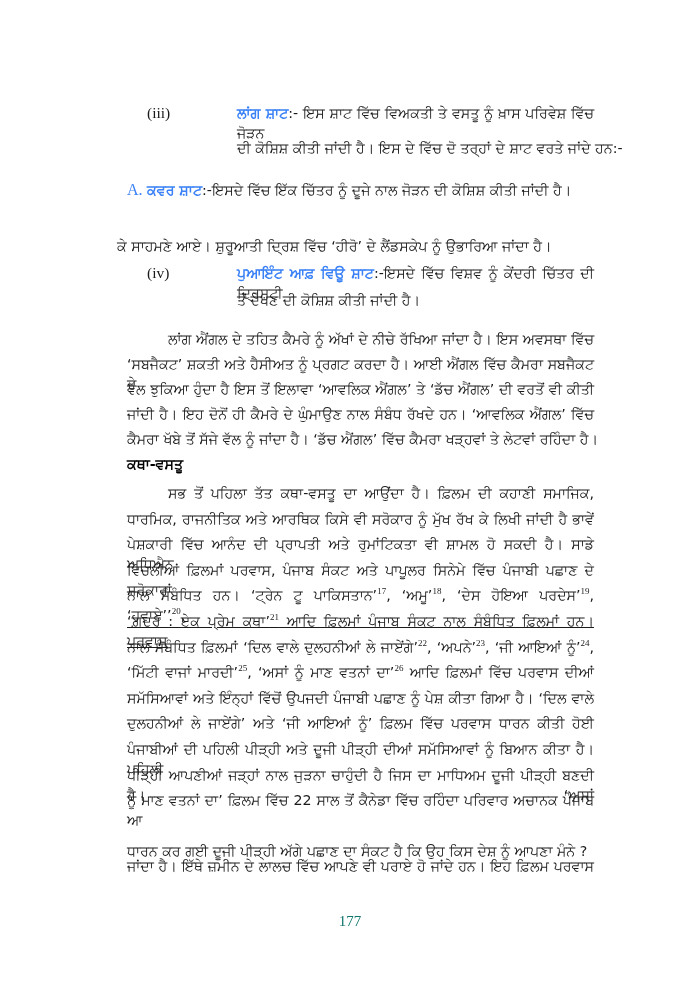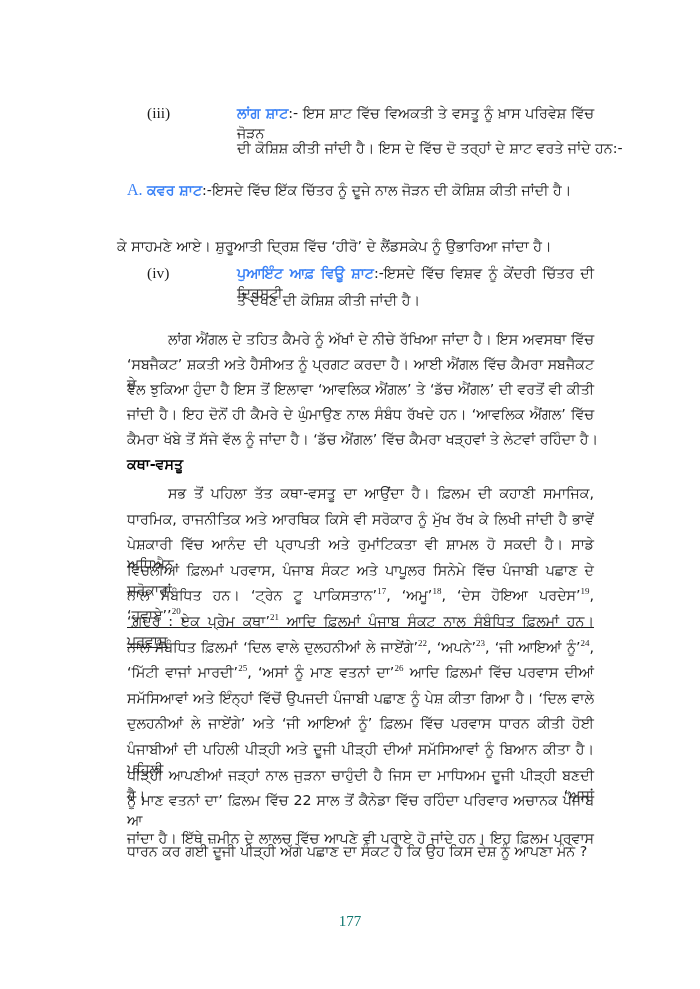--- a/index.html
+++ b/index.html
@@ -95,18 +95,18 @@
       <div class="line justify" style="left: 127px; top: 560px; width: 467px;"><span>ਵਿਚਲੀਆਂ ਫ਼ਿਲਮਾਂ ਪਰਵਾਸ, ਪੰਜਾਬ ਸੰਕਟ ਅਤੇ ਪਾਪੂਲਰ ਸਿਨੇਮੇ ਵਿੱਚ ਪੰਜਾਬੀ ਪਛਾਣ ਦੇ ਸਰੋਕਾਰਾਂ</span></div>
       <div class="line justify" style="left: 127px; top: 585px; width: 467px;"><span>ਨਾਲ ਸੰਬੰਧਿਤ ਹਨ। ‘ਟ੍ਰੇਨ ਟੂ ਪਾਕਿਸਤਾਨ’</span><sup>17</sup><span>, ‘ਅਮੂ’</span><sup>18</sup><span>, ‘ਦੇਸ ਹੋਇਆ ਪਰਦੇਸ’</span><sup>19</sup><span>, ‘ਹਵਾਏ’’</span><sup>20</sup><span>,</span></div>
       <div class="line justify" style="left: 127px; top: 611px; width: 467px; text-decoration: underline;"><span>‘ਗ਼ਦਰ : ਏਕ ਪ੍ਰੇਮ ਕਥਾ’</span><sup>21</sup><span> ਆਦਿ ਫ਼ਿਲਮਾਂ ਪੰਜਾਬ ਸੰਕਟ ਨਾਲ ਸੰਬੰਧਿਤ ਫ਼ਿਲਮਾਂ ਹਨ। ਪਰਵਾਸ</span></div>
       <div class="line justify" style="left: 127px; top: 637px; width: 467px;"><span>ਨਾਲ ਸੰਬੰਧਿਤ ਫ਼ਿਲਮਾਂ ‘ਦਿਲ ਵਾਲੇ ਦੁਲਹਨੀਆਂ ਲੇ ਜਾਏਂਗੇ’</span><sup>22</sup><span>, ‘ਅਪਨੇ’</span><sup>23</sup><span>, ‘ਜੀ ਆਇਆਂ ਨੂੰ’</span><sup>24</sup><span>,</span></div>
       <div class="line justify" style="left: 127px; top: 662px; width: 467px;"><span>‘ਮਿੱਟੀ ਵਾਜਾਂ ਮਾਰਦੀ’</span><sup>25</sup><span>, ‘ਅਸਾਂ ਨੂੰ ਮਾਣ ਵਤਨਾਂ ਦਾ’</span><sup>26</sup><span> ਆਦਿ ਫ਼ਿਲਮਾਂ ਵਿੱਚ ਪਰਵਾਸ ਦੀਆਂ</span></div>
       <div class="line justify" style="left: 127px; top: 688px; width: 467px;"><span>ਸਮੱਸਿਆਵਾਂ ਅਤੇ ਇੰਨ੍ਹਾਂ ਵਿੱਚੋਂ ਉਪਜਦੀ ਪੰਜਾਬੀ ਪਛਾਣ ਨੂੰ ਪੇਸ਼ ਕੀਤਾ ਗਿਆ ਹੈ। ‘ਦਿਲ ਵਾਲੇ</span></div>
       <div class="line justify" style="left: 127px; top: 713px; width: 467px;"><span>ਦੁਲਹਨੀਆਂ ਲੇ ਜਾਏਂਗੇ’ ਅਤੇ ‘ਜੀ ਆਇਆਂ ਨੂੰ’ ਫ਼ਿਲਮ ਵਿੱਚ ਪਰਵਾਸ ਧਾਰਨ ਕੀਤੀ ਹੋਈ</span></div>
       <div class="line justify" style="left: 127px; top: 739px; width: 467px;"><span>ਪੰਜਾਬੀਆਂ ਦੀ ਪਹਿਲੀ ਪੀੜ੍ਹੀ ਅਤੇ ਦੂਜੀ ਪੀੜ੍ਹੀ ਦੀਆਂ ਸਮੱਸਿਆਵਾਂ ਨੂੰ ਬਿਆਨ ਕੀਤਾ ਹੈ। ਪਹਿਲੀ</span></div>
       <div class="line justify" style="left: 127px; top: 765px; width: 467px;"><span>ਪੀੜ੍ਹੀ ਆਪਣੀਆਂ ਜੜ੍ਹਾਂ ਨਾਲ ਜੁੜਨਾ ਚਾਹੁੰਦੀ ਹੈ ਜਿਸ ਦਾ ਮਾਧਿਅਮ ਦੂਜੀ ਪੀੜ੍ਹੀ ਬਣਦੀ ਹੈ। ‘ਅਸਾਂ</span></div>
       <div class="line justify" style="left: 127px; top: 790px; width: 467px;"><span>ਨੂੰ ਮਾਣ ਵਤਨਾਂ ਦਾ’ ਫ਼ਿਲਮ ਵਿੱਚ 22 ਸਾਲ ਤੋਂ ਕੈਨੇਡਾ ਵਿੱਚ ਰਹਿੰਦਾ ਪਰਿਵਾਰ ਅਚਾਨਕ ਪੰਜਾਬ ਆ</span></div>
-      <div class="line justify" style="left: 127px; top: 828px; width: 467px;"><span>ਜਾਂਦਾ ਹੈ। ਇੱਥੇ ਜ਼ਮੀਨ ਦੇ ਲਾਲਚ ਵਿੱਚ ਆਪਣੇ ਵੀ ਪਰਾਏ ਹੋ ਜਾਂਦੇ ਹਨ। ਇਹ ਫ਼ਿਲਮ ਪਰਵਾਸ</span></div>
+      <div class="line justify" style="left: 127px; top: 856px; width: 467px;"><span>ਜਾਂਦਾ ਹੈ। ਇੱਥੇ ਜ਼ਮੀਨ ਦੇ ਲਾਲਚ ਵਿੱਚ ਆਪਣੇ ਵੀ ਪਰਾਏ ਹੋ ਜਾਂਦੇ ਹਨ। ਇਹ ਫ਼ਿਲਮ ਪਰਵਾਸ</span></div>
       <div class="line" style="left: 127px; top: 841px; width: 467px;"><span>ਧਾਰਨ ਕਰ ਗਈ ਦੂਜੀ ਪੀੜ੍ਹੀ ਅੱਗੇ ਪਛਾਣ ਦਾ ਸੰਕਟ ਹੈ ਕਿ ਉਹ ਕਿਸ ਦੇਸ਼ ਨੂੰ ਆਪਣਾ ਮੰਨੇ ?</span></div>
     </div>
 
   <div class="page-number">177</div>
 </div>
 
 </body></html>

